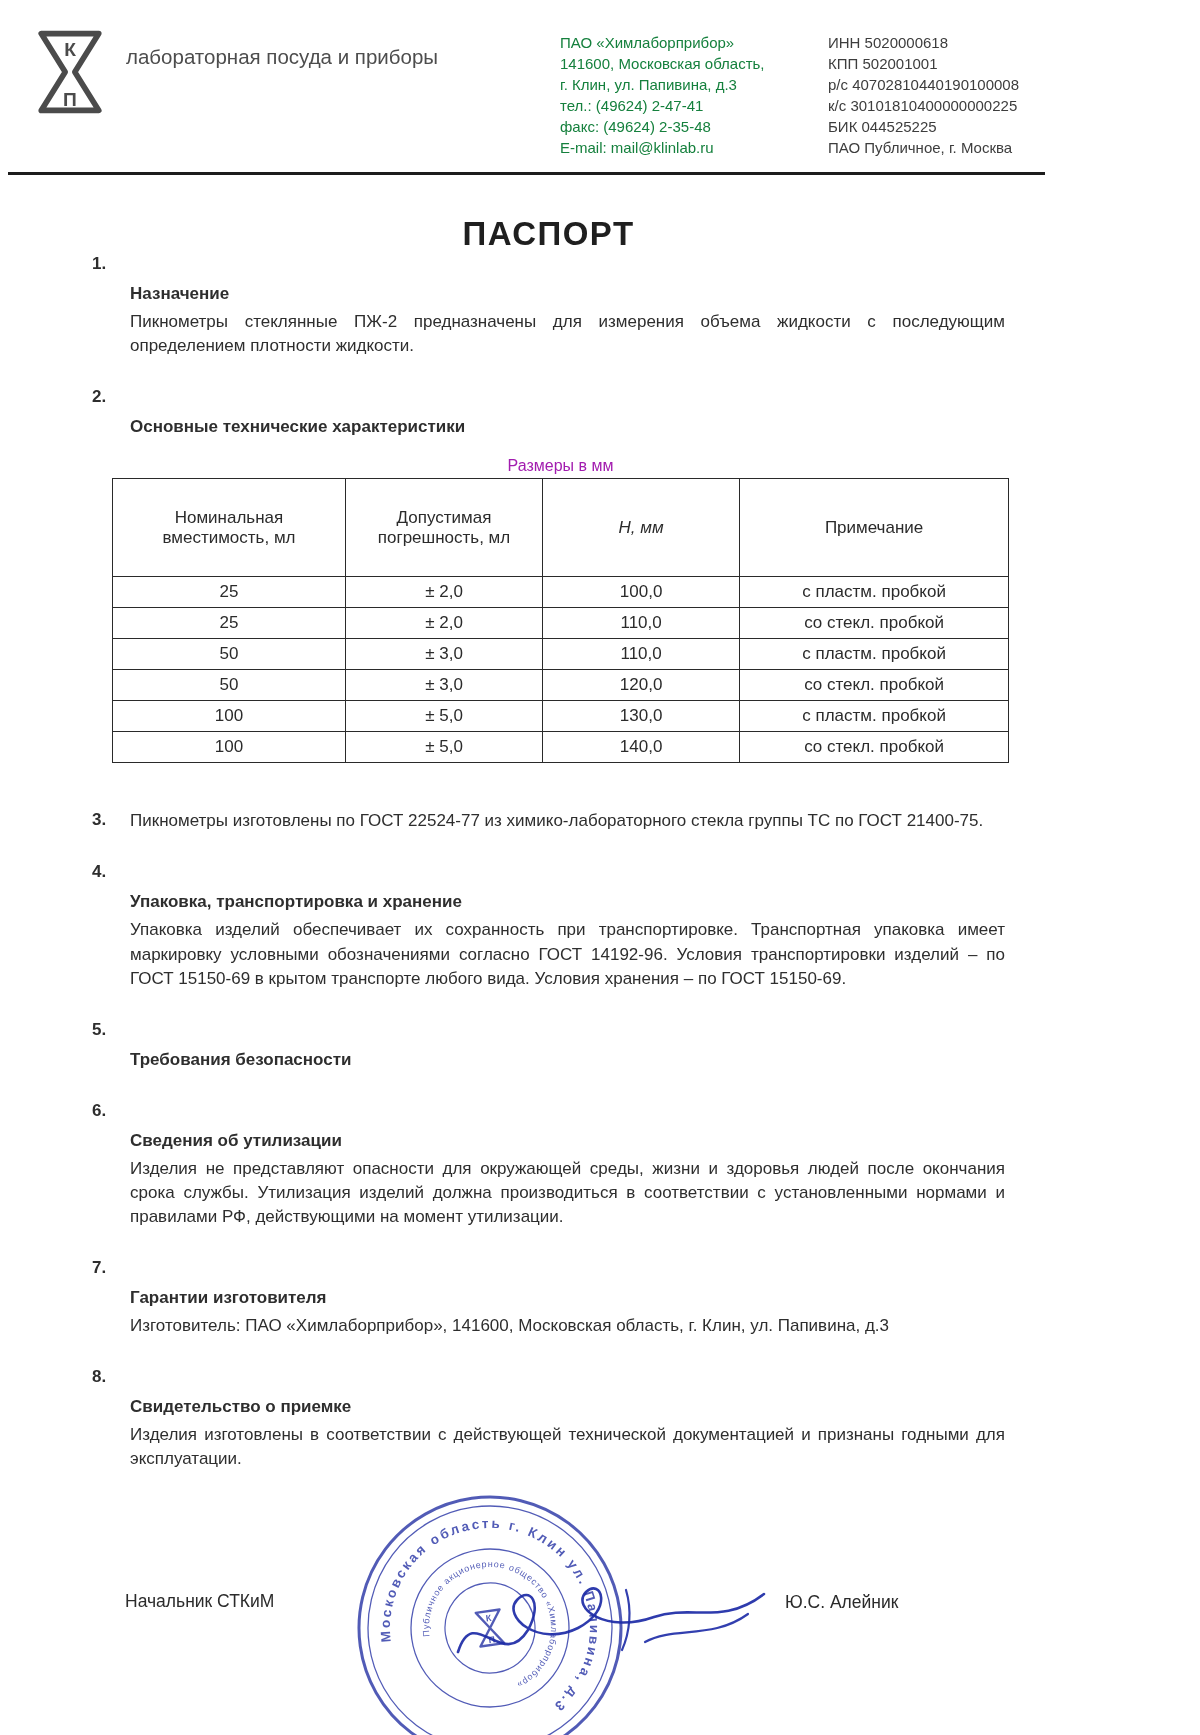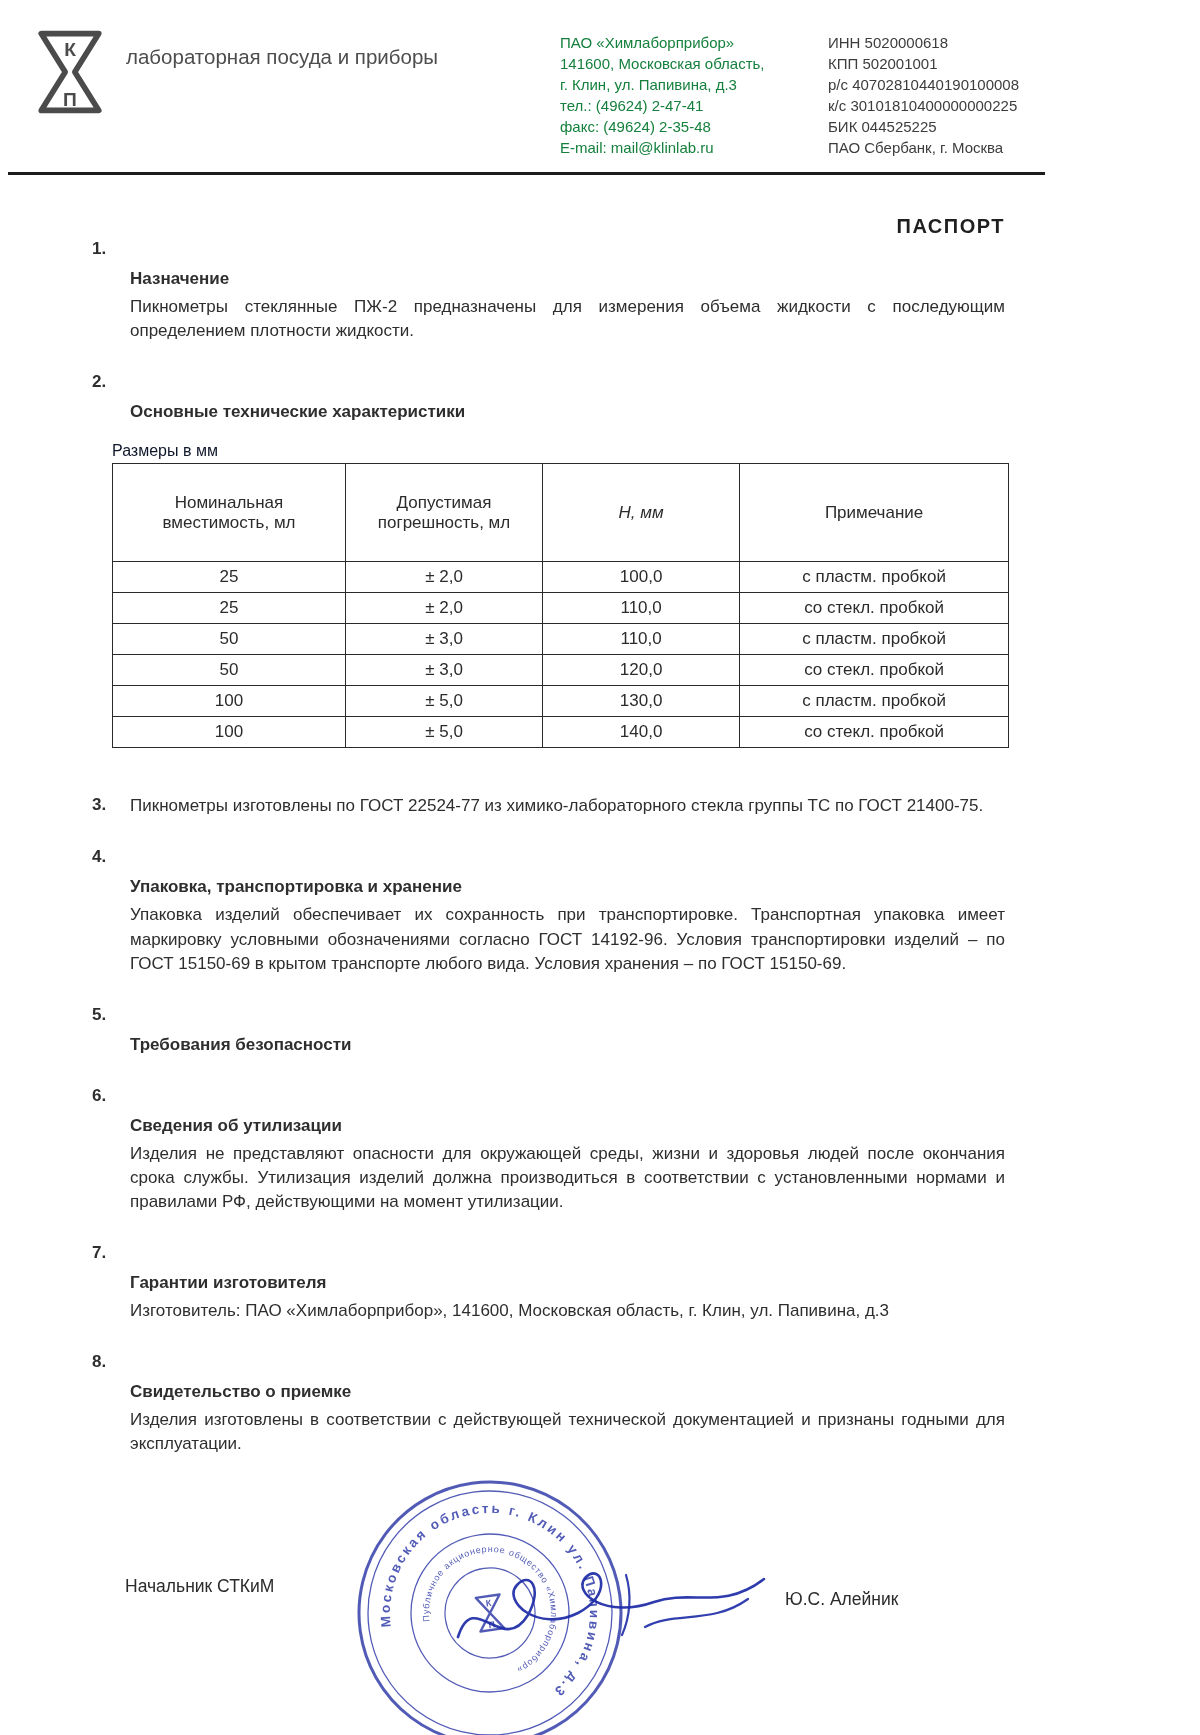--- a/index.html
+++ b/index.html
@@ -32,22 +32,22 @@
     line-height: 1.05;
   }
   .brand-tagline { font-size: 20.5px; color: #4d4d4d; margin-top: 7px; }
   .contact-block { width: 268px; font-size: 15px; line-height: 21px; color: #15803d; padding-top: 6px; }
   .bank-block { width: 250px; font-size: 15px; line-height: 21px; color: #3d3d3d; padding-top: 6px; }
   .hline { margin: 14px 155px 0 8px; border-top: 3px solid #1c1c1c; }
 
   
   .content { padding: 0 195px 0 92px; }
   .doc-title {
-    text-align: right;
-    font-size: 20px;
+    text-align: center;
+    font-size: 33px;
     font-weight: bold;
     color: #1f1f1f;
     letter-spacing: 1.5px;
     margin-top: 40px;
   }
   .doc-subtitle {
     text-align: center;
     font-size: 21px;
     font-weight: bold;
     color: #242424;
@@ -56,38 +56,38 @@
   }
   .doc-section { display: flex; margin-bottom: 24px; }
   .sec-num { width: 38px; flex: 0 0 auto; font-size: 17px; font-weight: bold; padding-top: 1px; }
   .sec-body { flex: 1; }
   .sec-heading { font-size: 17px; font-weight: bold; margin-bottom: 6px; margin-top: 31px; }
   .sec-p { margin: 0 0 4px 0; font-size: 17px; line-height: 1.42; text-align: justify; }
   .tight { margin-bottom: 14px; }
 
   
   .table-block { margin: 2px 0 46px 20px; width: 897px; }
-  .table-caption { font-size: 16px; color: #0f172a; margin-bottom: 3px; }
+  .table-caption { text-align: center; font-size: 16px; color: #a21caf; margin-bottom: 3px; }
   .spec-table { border-collapse: collapse; width: 100%; }
   .spec-table th, .spec-table td {
     border: 1.5px solid #2a2a2a;
     text-align: center;
     vertical-align: middle;
     font-size: 17px;
     color: #2b2b2b;
     padding: 2px 6px;
   }
   .spec-table th { height: 98px; font-weight: normal; }
   .spec-table td { height: 31px; }
   .italic { font-style: italic; }
 
   
   .signoff { position: relative; height: 345px; margin-top: 18px; }
   .signoff-left  { position: absolute; left: 33px;  top: 91px; font-size: 17.5px; color: #2b2b2b; }
-  .signoff-right { position: absolute; left: 693px; top: 104px; font-size: 17.5px; color: #2b2b2b; }
+  .signoff-right { position: absolute; left: 693px; top: 92px; font-size: 17.5px; color: #2b2b2b; }
   .stamp-svg { position: absolute; left: 248px; top: -30px; width: 470px; height: 310px; }
   .stamp-stroke { stroke: var(--stamp-ink, #2c38a7); fill: none; }
   .stamp-fill-text { fill: var(--stamp-ink, #2c38a7); }
   .sig-stroke { stroke: var(--sig-ink, #1c2aa6); fill: none; }
 </style>
 </head>
 <body>
 
 <div class="page">
 
@@ -111,21 +111,21 @@
       <div>факс: (49624) 2-35-48</div>
       <div>E-mail: mail@klinlab.ru</div>
     </div>
 
     <div class="bank-block">
       <div>ИНН 5020000618</div>
       <div>КПП 502001001</div>
       <div>р/с 40702810440190100008</div>
       <div>к/с 30101810400000000225</div>
       <div>БИК 044525225</div>
-      <div>ПАО Сбербанк, г. Москва</div>
+      <div>ПАО Публичное, г. Москва</div>
     </div>
   </header>
 
   <div class="hline"></div>
 
   <div class="content">
 
     <div class="doc-title">ПАСПОРТ</div>
 
     <section class="doc-section">

